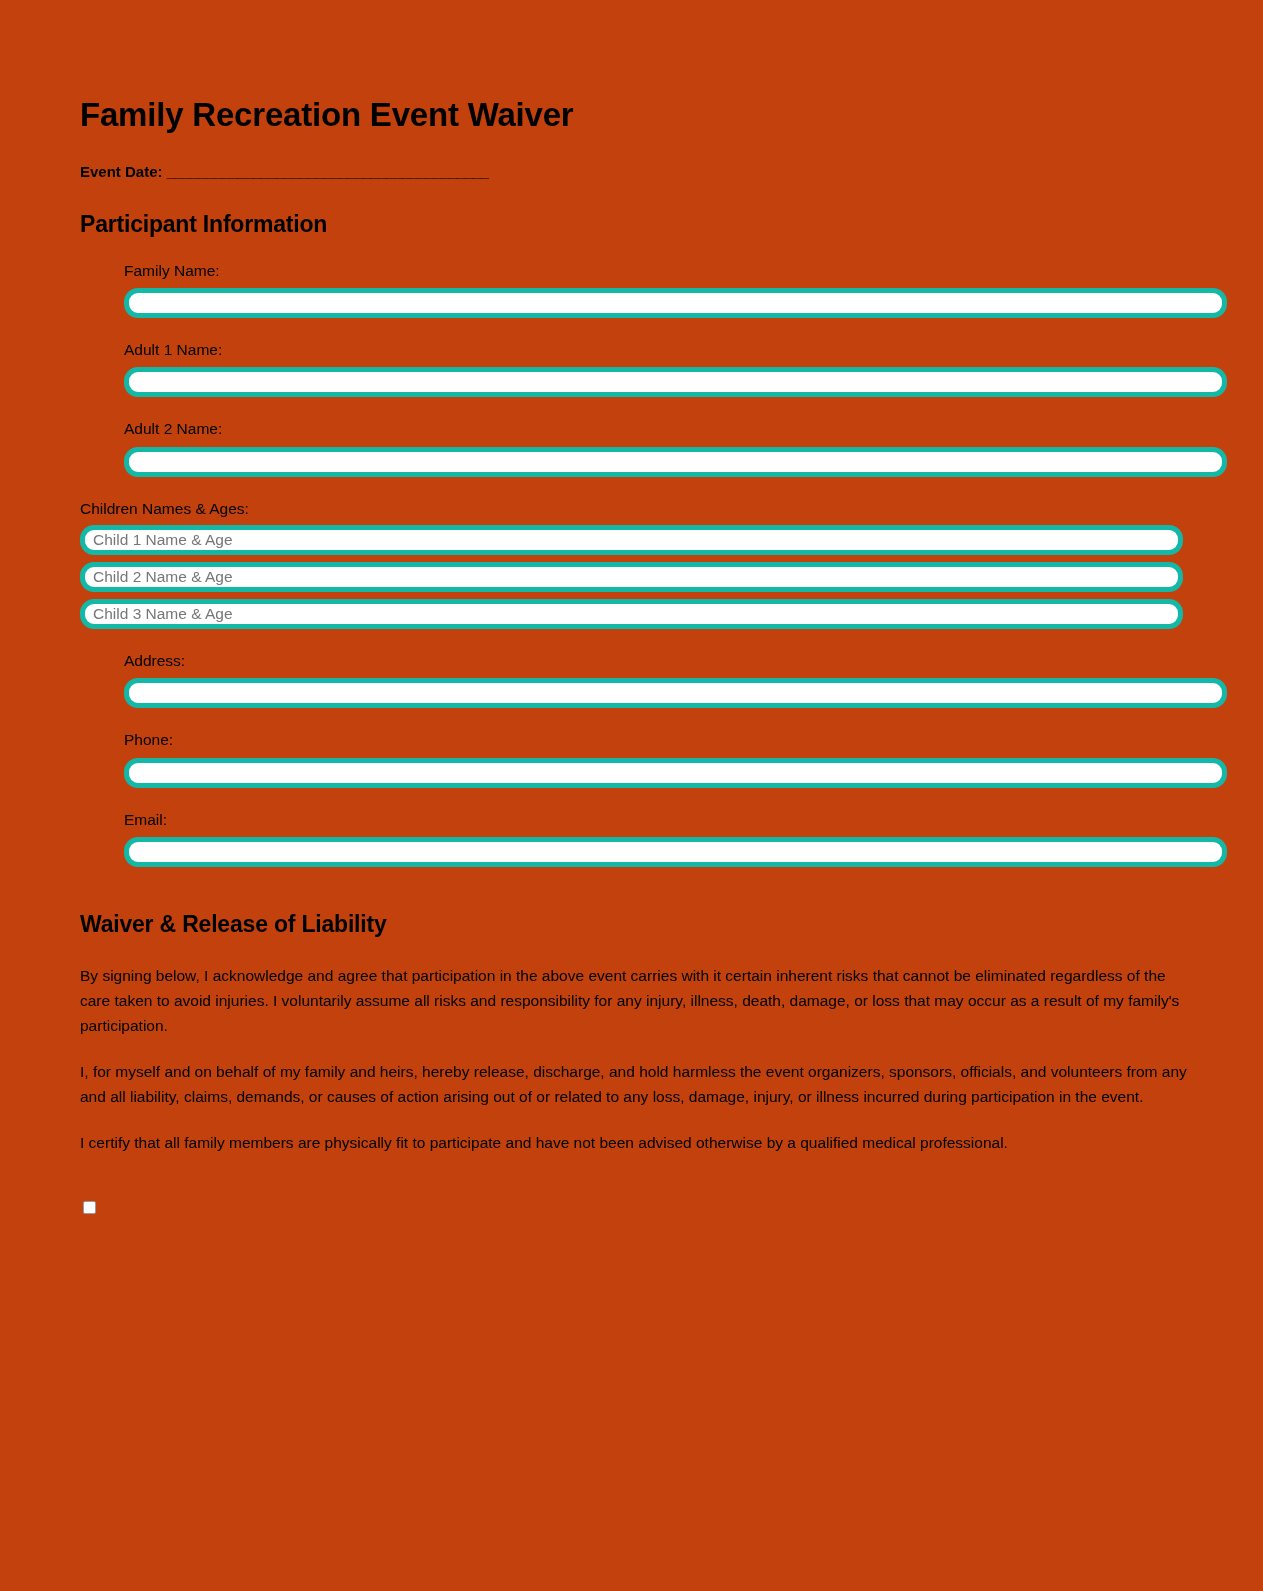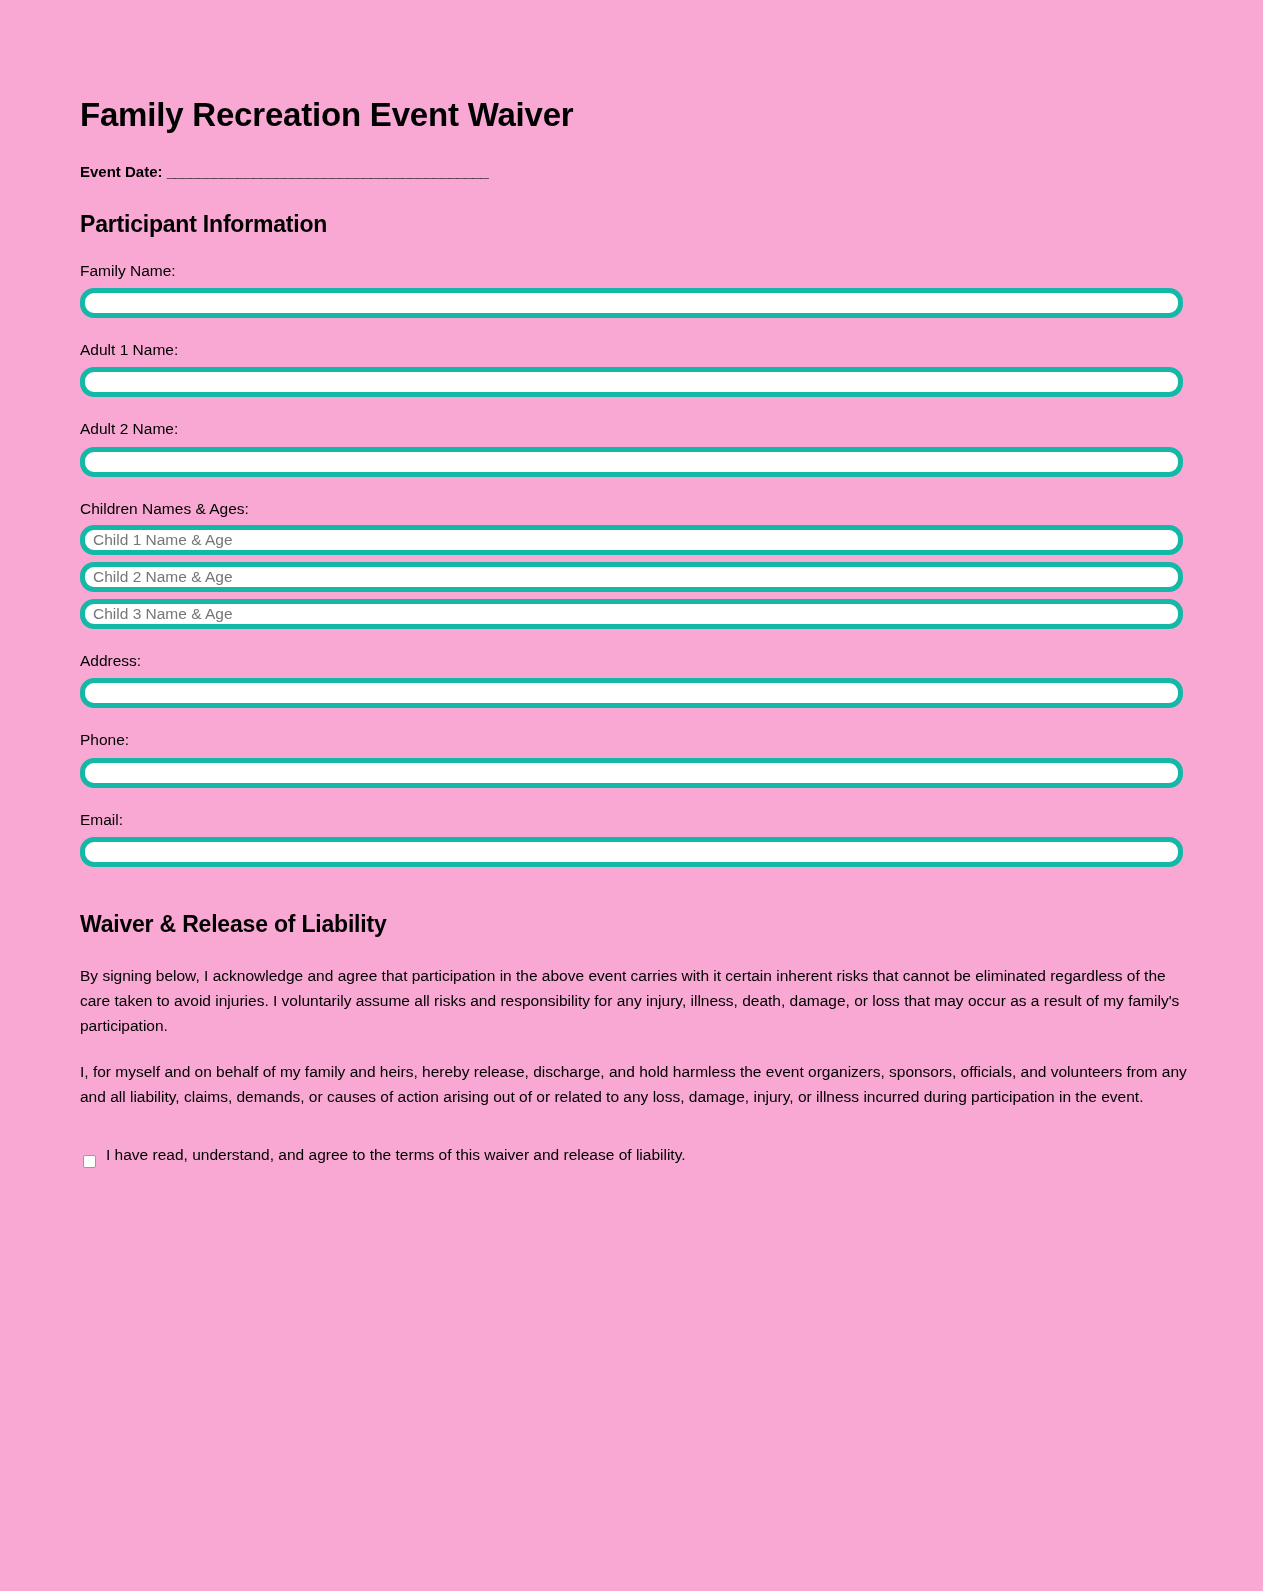--- a/index.html
+++ b/index.html
@@ -13,21 +13,21 @@
     font-family: "Liberation Sans", sans-serif;
     color: #000000;
     -webkit-font-smoothing: antialiased;
   }
   .page {
     position: relative;
     width: 1263px;
     height: 1591px;
     box-sizing: border-box;
     padding: 96px 80px 0 80px;
-    background: #f9a8d4;
+    background: #c2410c;
   }
   .doc-title {
     font-size: 33px;
     font-weight: bold;
     letter-spacing: -0.2px;
     margin: 0 0 30px 0;
     line-height: 1.15;
   }
   .event-line {
     font-size: 15px;
@@ -49,20 +49,21 @@
     margin: 32px 0 22px 0;
     line-height: 1.2;
     letter-spacing: -0.2px;
   }
   .section-heading.waiver {
     margin-top: 44px;
     margin-bottom: 24px;
   }
   .field {
     margin-bottom: 22px;
+    margin-left: 44px;
   }
   .field-label {
     font-size: 15.5px;
     line-height: 1.25;
     margin-bottom: 8px;
     color: #000;
   }
   .text-input {
     display: block;
     box-sizing: border-box;
@@ -179,19 +180,19 @@
 
   <div class="field">
     <div class="field-label">Email:</div>
     <input class="text-input" type="text" value="" style="">
   </div>
 
   <h2 class="section-heading waiver">Waiver &amp; Release of Liability</h2>
 
   <p class="para">By signing below, I acknowledge and agree that participation in the above event carries with it certain inherent risks that cannot be eliminated regardless of the care taken to avoid injuries. I voluntarily assume all risks and responsibility for any injury, illness, death, damage, or loss that may occur as a result of my family's participation.</p>
   <p class="para">I, for myself and on behalf of my family and heirs, hereby release, discharge, and hold harmless the event organizers, sponsors, officials, and volunteers from any and all liability, claims, demands, or causes of action arising out of or related to any loss, damage, injury, or illness incurred during participation in the event.</p>
+  <p class="para">I certify that all family members are physically fit to participate and have not been advised otherwise by a qualified medical professional.</p>
 
   <div class="consent-row">
     <input class="consent-checkbox" type="checkbox" style="">
-    <span class="consent-label">I have read, understand, and agree to the terms of this waiver and release of liability.</span>
   </div>
 
 </div>
 
 </body></html>

